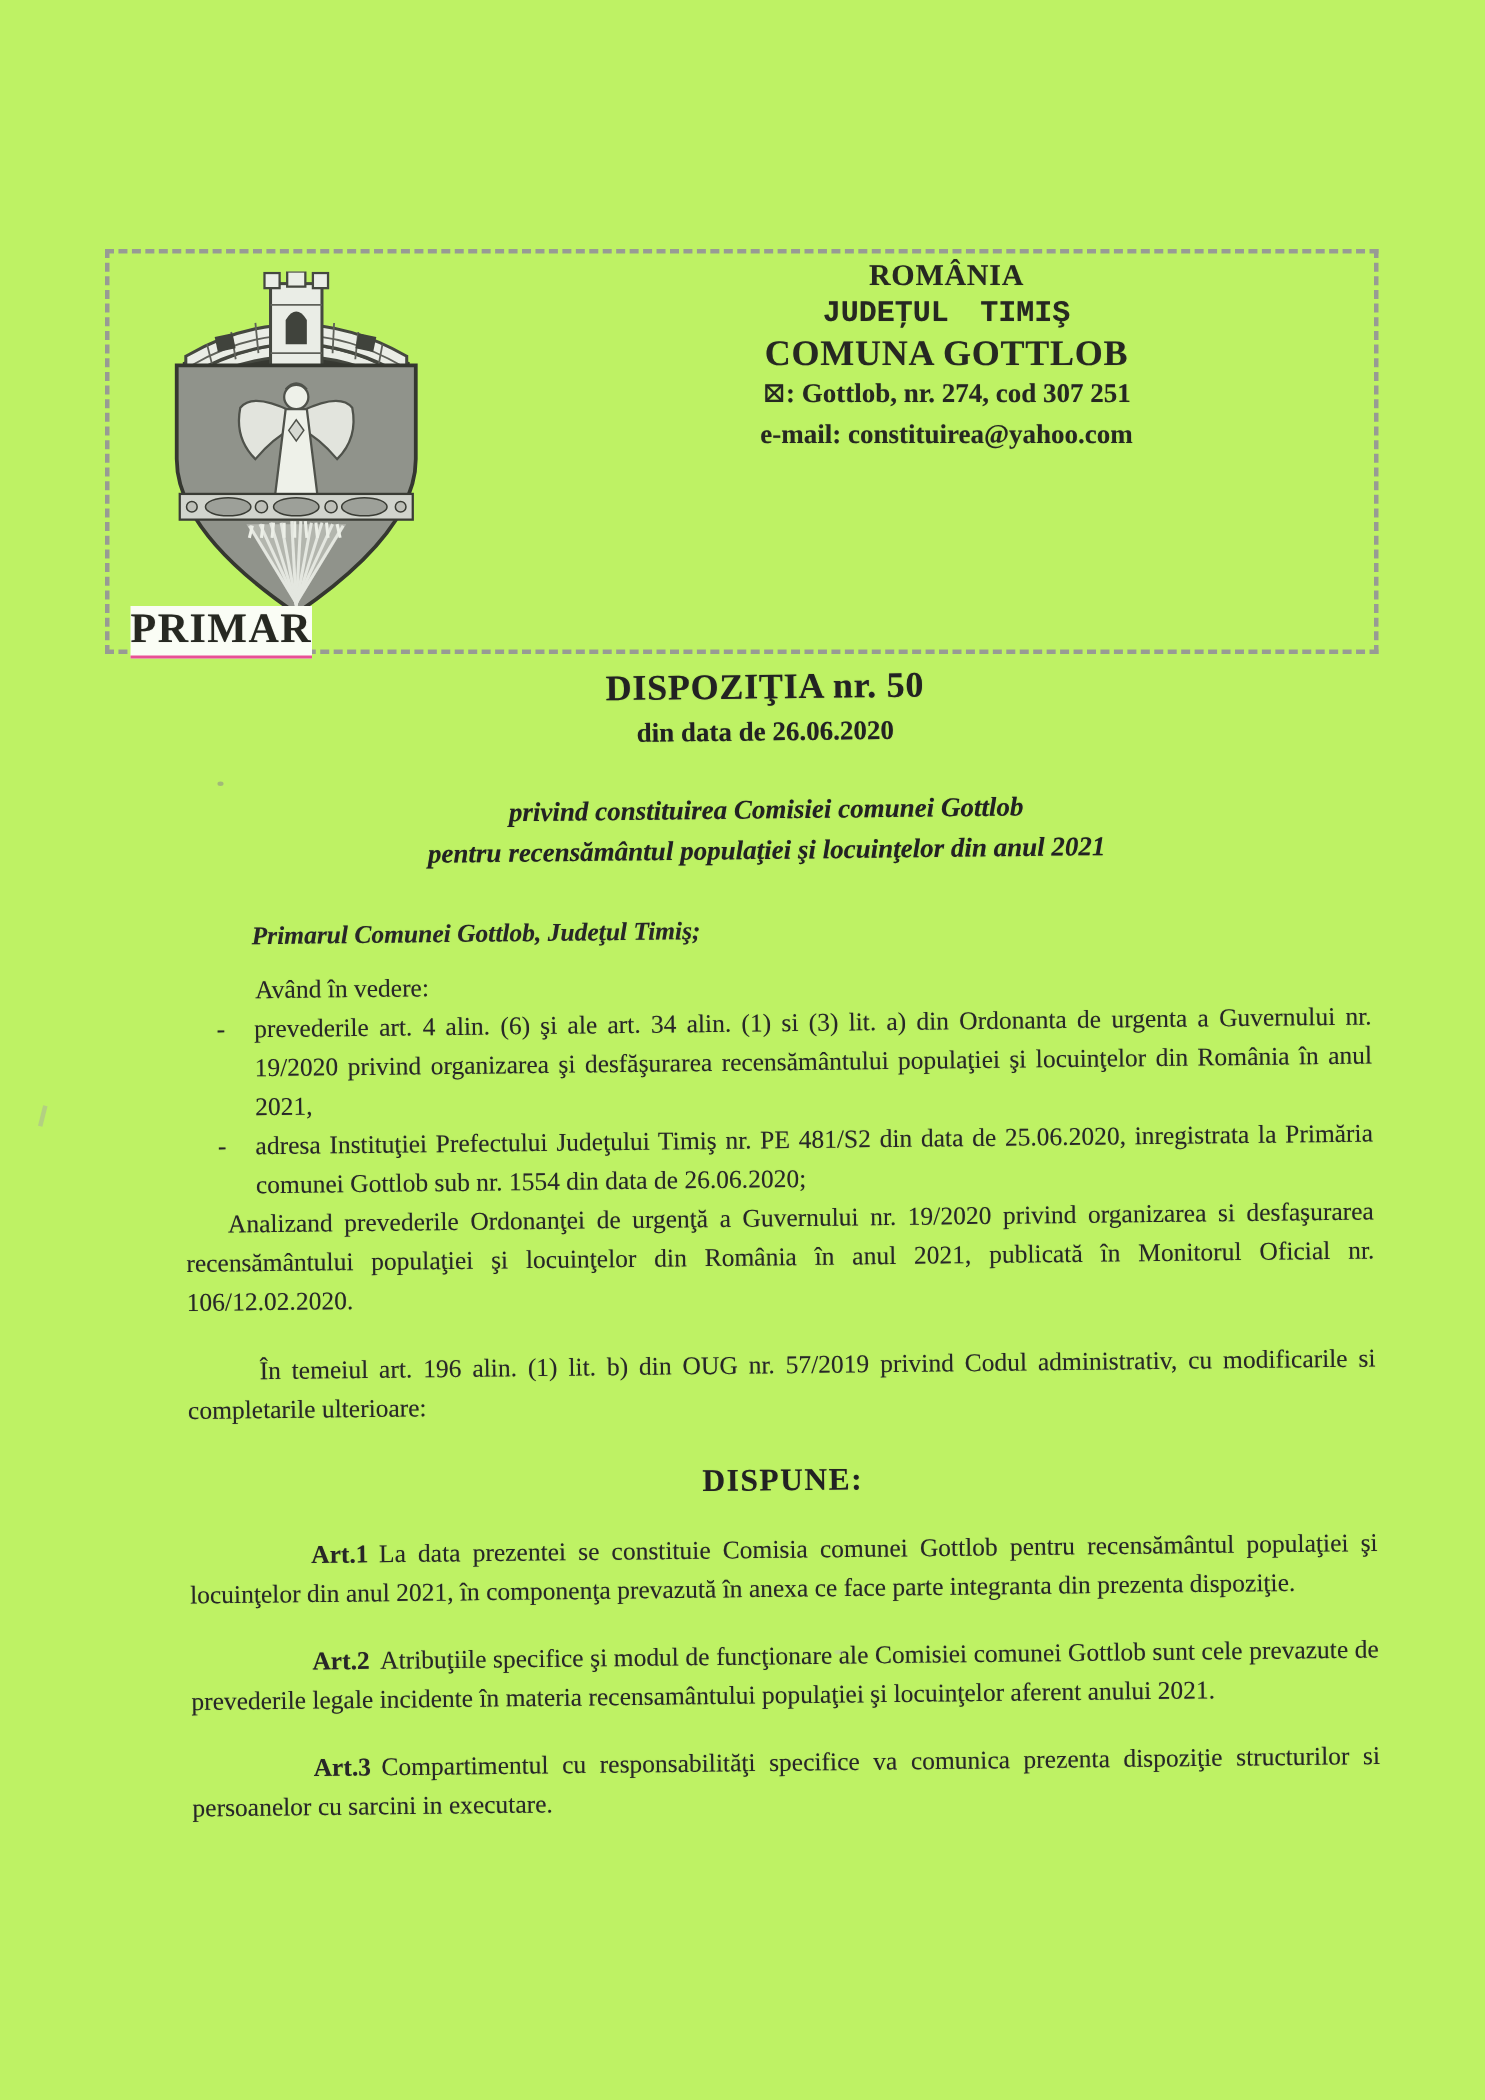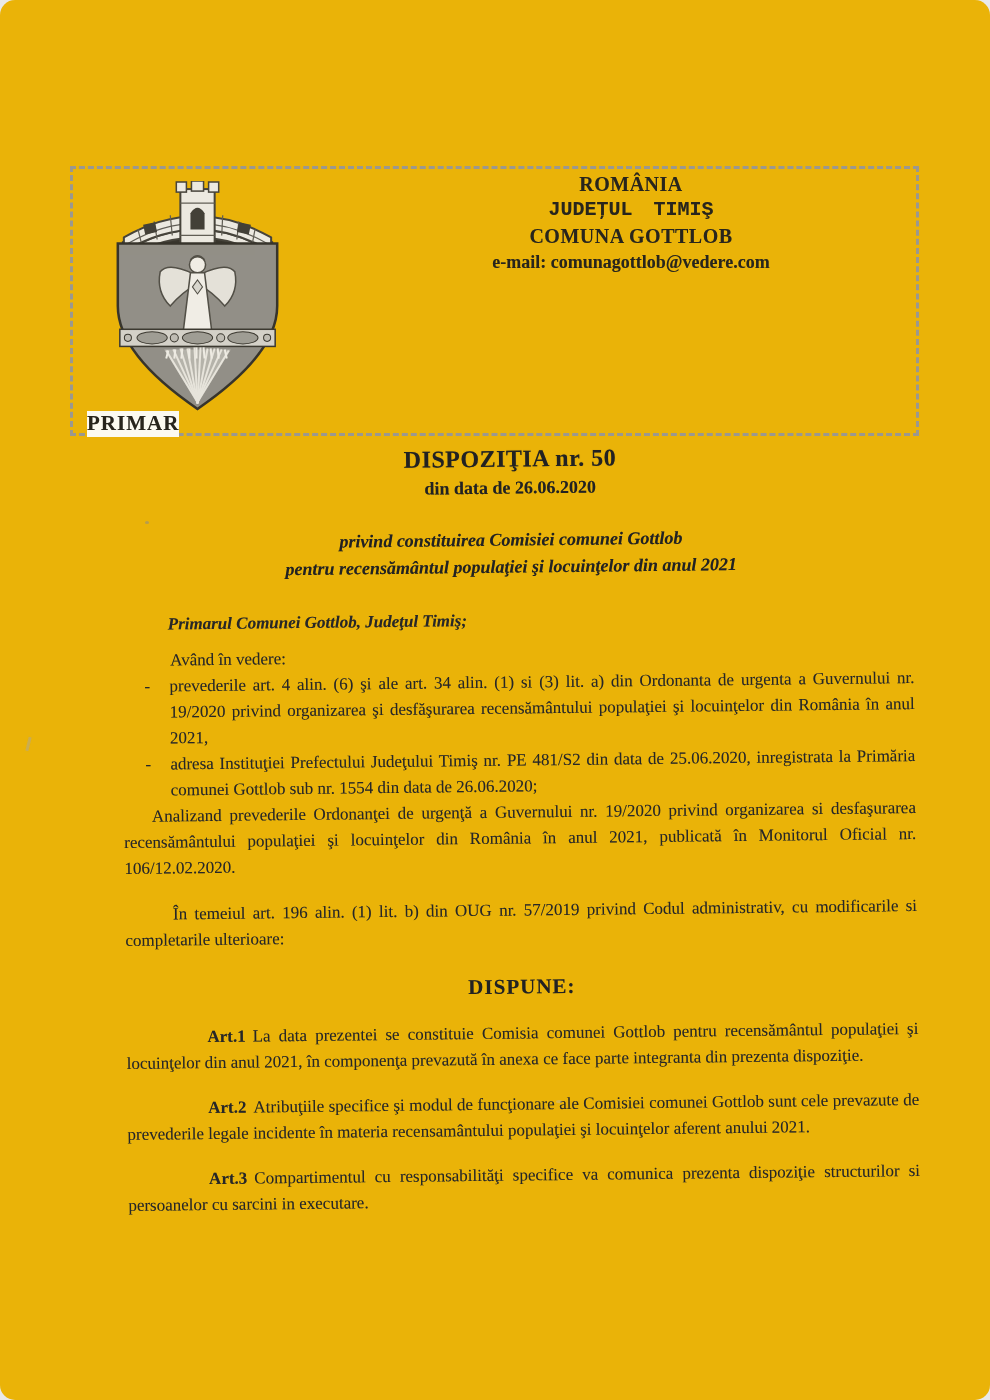--- a/index.html
+++ b/index.html
@@ -1,47 +1,46 @@
 <!DOCTYPE html>
 <html><head>
 <meta charset="utf-8">
 <style>
   html,body{margin:0;padding:0;background:#e9e9e9;}
   .page{
     position:relative;
     width:990px;height:1400px;
     margin:0 auto;
-    background:#eab308;
+    background:#bef264;
     overflow:hidden;
     font-family:"Liberation Serif","DejaVu Serif",serif;
     color:#262626;
-    border-radius:15px;
   }
   
   .letterhead-frame{
     position:absolute;left:70px;top:166px;width:843px;height:264px;
     border:3px dashed #979797;
     opacity:.95;
   }
   .coa{position:absolute;left:20px;top:12px;width:208px;height:232px;}
   .letterhead-text{
     position:absolute;left:328px;top:2px;width:460px;
     text-align:center;font-weight:bold;color:#1e1e1e;
     text-shadow:0 0 .6px rgba(50,50,50,.45);
   }
   .lt-country{font-size:20px;line-height:26px;letter-spacing:.5px;}
   .lt-county{font-size:20px;line-height:26px;word-spacing:9px;font-family:Liberation Mono, monospace;}
-  .lt-commune{font-size:20px;line-height:26px;letter-spacing:.5px;}
+  .lt-commune{font-size:24px;line-height:26px;letter-spacing:.5px;}
   .lt-contact{font-size:18px;line-height:26px;}
   .lt-icon{font-weight:normal;font-size:19px;}
   .lt-site-url{text-decoration:underline;text-decoration-thickness:2px;text-underline-offset:3px;}
   .primar{
     position:absolute;left:14px;bottom:-6px;
-    font-size:21px;font-weight:bold;letter-spacing:1px;color:#1e1e1e;
-    border-bottom:2px solid #eab308;padding-bottom:1px;
+    font-size:28px;font-weight:bold;letter-spacing:1px;color:#1e1e1e;
+    border-bottom:2px solid #ec4899;padding-bottom:1px;
     background:#fefefd;
     text-shadow:0 0 .6px rgba(50,50,50,.45);
   }
   
   .tilt{
     position:absolute;left:0;top:0;width:990px;height:1400px;
     transform:rotate(-0.65deg);
     transform-origin:120px 470px;
   }
   .title-block{position:absolute;left:45px;right:15px;top:450px;text-align:center;}
@@ -163,21 +162,22 @@
           <line x1="123" y1="166" x2="124" y2="176"></line>
           <line x1="130" y1="167" x2="132" y2="176"></line>
         </g>
       </g>
     </svg>
 
     <div class="letterhead-text">
       <div class="lt-country">ROMÂNIA</div>
       <div class="lt-county">JUDEŢUL  TIMIŞ</div>
       <div class="lt-commune">COMUNA GOTTLOB</div>
-      <div class="lt-contact">e-mail: comunagottlob@vedere.com</div>
+      <div class="lt-contact"><span class="lt-icon">⊠</span><span>: Gottlob, nr. 274, cod 307 251</span></div>
+      <div class="lt-contact">e-mail: constituirea@yahoo.com</div>
     </div>
 
     <div class="primar">PRIMAR</div>
   </div>
 
   <div class="tilt">
 
     <div class="title-block">
       <div class="title-main">DISPOZIŢIA nr. 50</div>
       <div class="title-date">din data de 26.06.2020</div>

